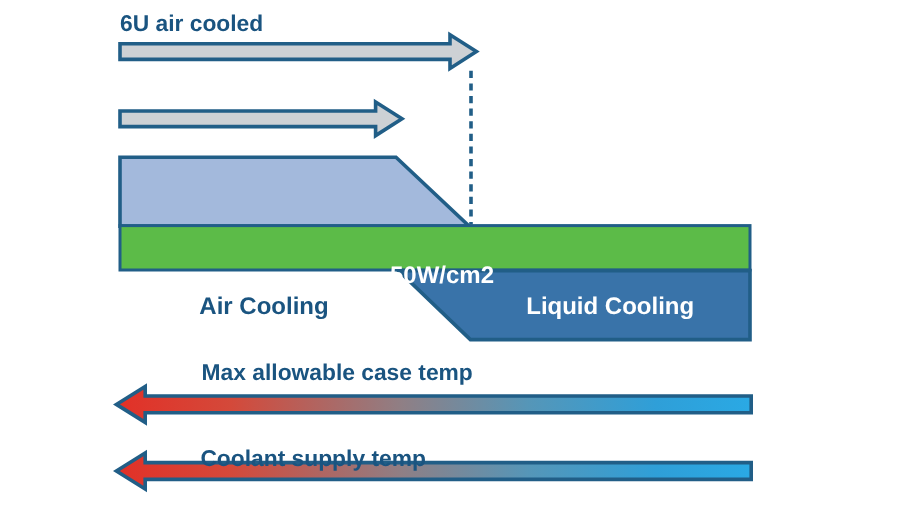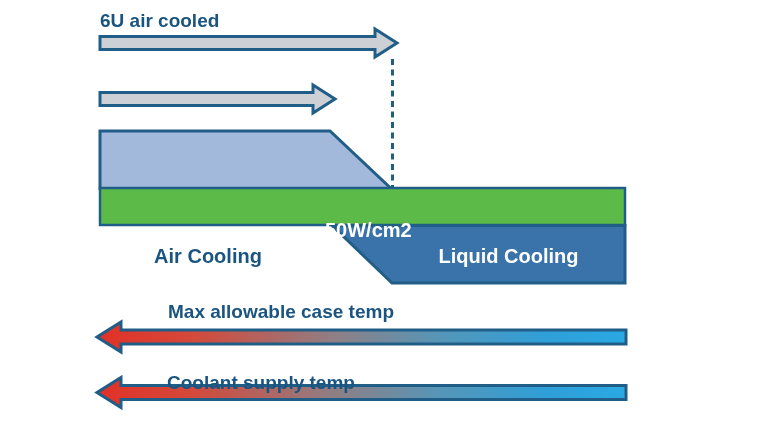--- a/index.html
+++ b/index.html
@@ -20,21 +20,21 @@
     white-space: nowrap;
   }
   .lbl-19 { font-size: 19px; }
   .lbl-20 { font-size: 20px; }
   .lbl-center { text-align: center; white-space: nowrap; }
   .lbl-white { color: #ffffff; }
   
   .pos-sixu     { left: 100px; top: 10px;  }
   .pos-twou     { left: 100px; top: 65px;  }
   .pos-power    { left: 100px; top: 195px; width: 525px; margin-top: 24px; }
-  .pos-air      { left: 92px; top: 245px; width: 232px; }
+  .pos-air      { left: 104px; top: 245px; width: 232px; }
   .pos-liquid   { left: 392px; top: 245px; width: 233px; }
   .pos-maxcase  { left: 168px; top: 301px; }
   .pos-coolant  { left: 167px; top: 356px; margin-top: 16px; }
 </style>
 </head>
 <body>
 
 <div class="stage">
 
   <svg width="760" height="428" viewBox="0 0 760 428">

